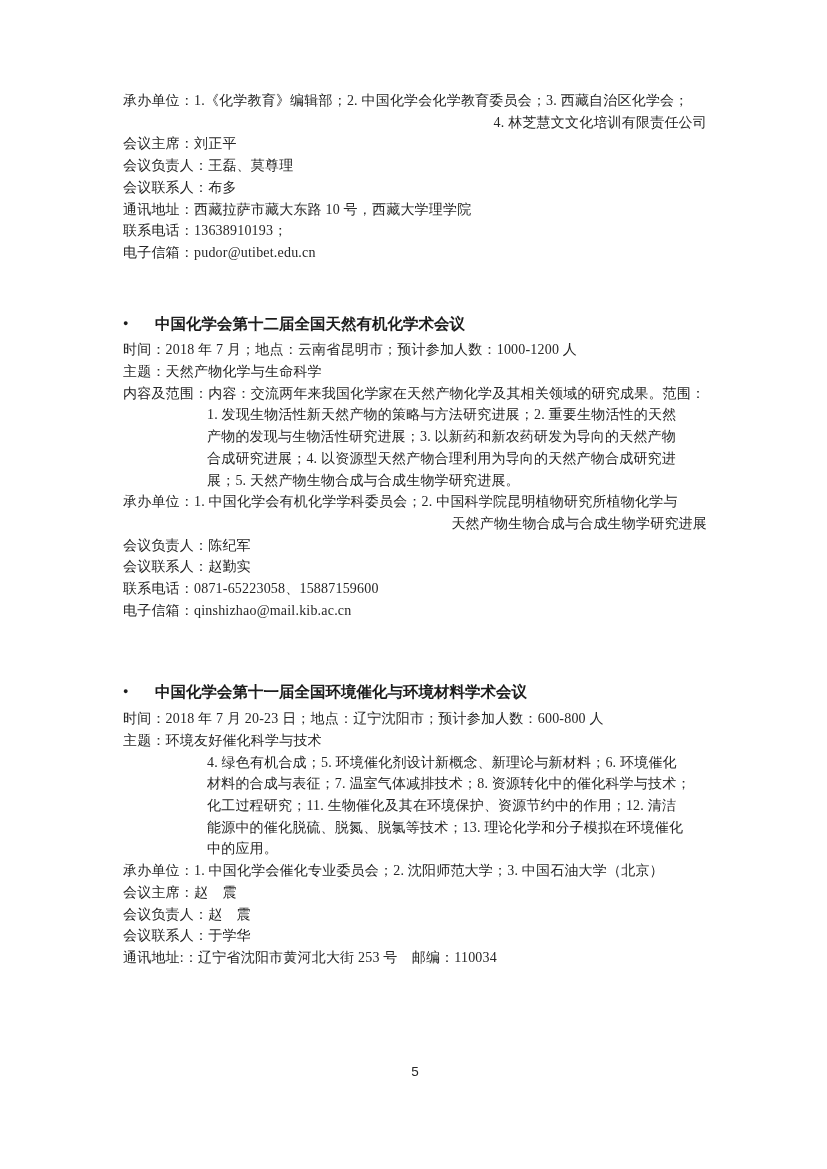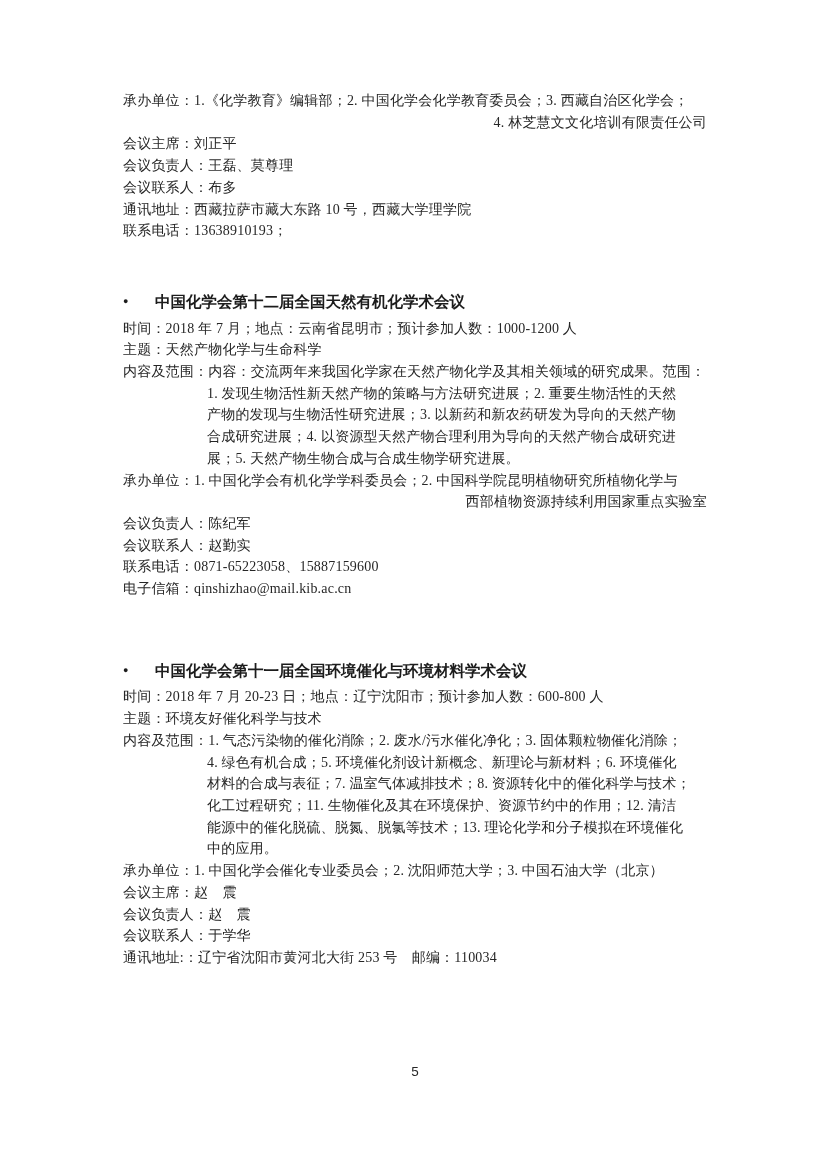--- a/index.html
+++ b/index.html
@@ -66,50 +66,50 @@
   <div class="content">
 
     <section>
       <div class="line">承办单位：1.《化学教育》编辑部；2. 中国化学会化学教育委员会；3. 西藏自治区化学会；</div>
       <div class="line hang5">4. 林芝慧文文化培训有限责任公司</div>
       <div class="line">会议主席：刘正平</div>
       <div class="line">会议负责人：王磊、莫尊理</div>
       <div class="line">会议联系人：布多</div>
       <div class="line">通讯地址：西藏拉萨市藏大东路 10 号，西藏大学理学院</div>
       <div class="line">联系电话：13638910193；</div>
+      <div class="line">电子信箱：pudor@utibet.edu.cn</div>
     </section>
 
     <section class="sec2">
       <div class="entry-heading">
         <span class="bullet">●</span>
         <span>中国化学会第十二届全国天然有机化学术会议</span>
       </div>
       <div class="line">时间：2018 年 7 月；地点：云南省昆明市；预计参加人数：1000-1200 人</div>
       <div class="line">主题：天然产物化学与生命科学</div>
       <div class="line">内容及范围：内容：交流两年来我国化学家在天然产物化学及其相关领域的研究成果。范围：</div>
       <div class="line hang6">1. 发现生物活性新天然产物的策略与方法研究进展；2. 重要生物活性的天然</div>
       <div class="line hang6">产物的发现与生物活性研究进展；3. 以新药和新农药研发为导向的天然产物</div>
       <div class="line hang6">合成研究进展；4. 以资源型天然产物合理利用为导向的天然产物合成研究进</div>
       <div class="line hang6">展；5. 天然产物生物合成与合成生物学研究进展。</div>
       <div class="line">承办单位：1. 中国化学会有机化学学科委员会；2. 中国科学院昆明植物研究所植物化学与</div>
-      <div class="line hang5">西部植物资源持续利用国家重点实验室</div>
+      <div class="line hang5">天然产物生物合成与合成生物学研究进展</div>
       <div class="line">会议负责人：陈纪军</div>
       <div class="line">会议联系人：赵勤实</div>
       <div class="line">联系电话：0871-65223058、15887159600</div>
       <div class="line">电子信箱：qinshizhao@mail.kib.ac.cn</div>
     </section>
 
     <section class="sec3">
       <div class="entry-heading">
         <span class="bullet">●</span>
         <span>中国化学会第十一届全国环境催化与环境材料学术会议</span>
       </div>
       <div class="line">时间：2018 年 7 月 20-23 日；地点：辽宁沈阳市；预计参加人数：600-800 人</div>
       <div class="line">主题：环境友好催化科学与技术</div>
-      <div class="line">内容及范围：1. 气态污染物的催化消除；2. 废水/污水催化净化；3. 固体颗粒物催化消除；</div>
       <div class="line hang6">4. 绿色有机合成；5. 环境催化剂设计新概念、新理论与新材料；6. 环境催化</div>
       <div class="line hang6">材料的合成与表征；7. 温室气体减排技术；8. 资源转化中的催化科学与技术；</div>
       <div class="line hang6">化工过程研究；11. 生物催化及其在环境保护、资源节约中的作用；12. 清洁</div>
       <div class="line hang6">能源中的催化脱硫、脱氮、脱氯等技术；13. 理论化学和分子模拟在环境催化</div>
       <div class="line hang6">中的应用。</div>
       <div class="line">承办单位：1. 中国化学会催化专业委员会；2. 沈阳师范大学；3. 中国石油大学（北京）</div>
       <div class="line">会议主席：赵　震</div>
       <div class="line">会议负责人：赵　震</div>
       <div class="line">会议联系人：于学华</div>
       <div class="line">通讯地址:：辽宁省沈阳市黄河北大街 253 号　邮编：110034</div>

